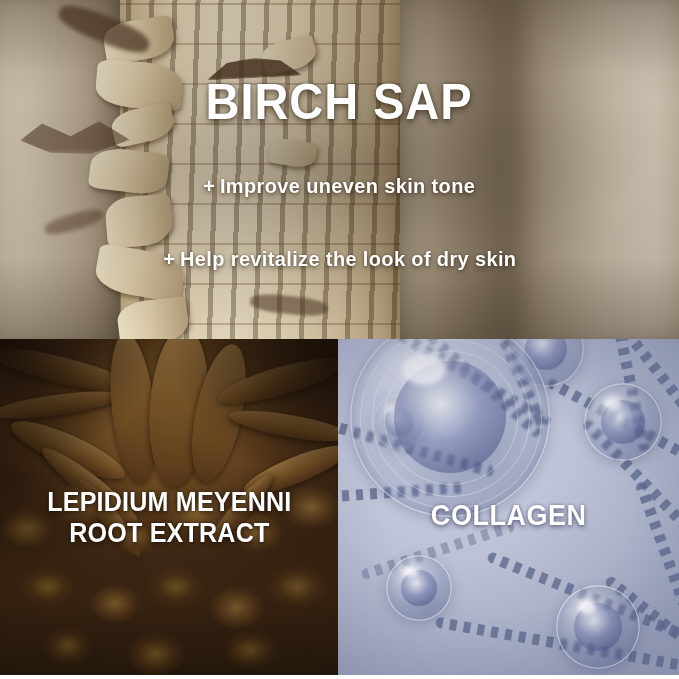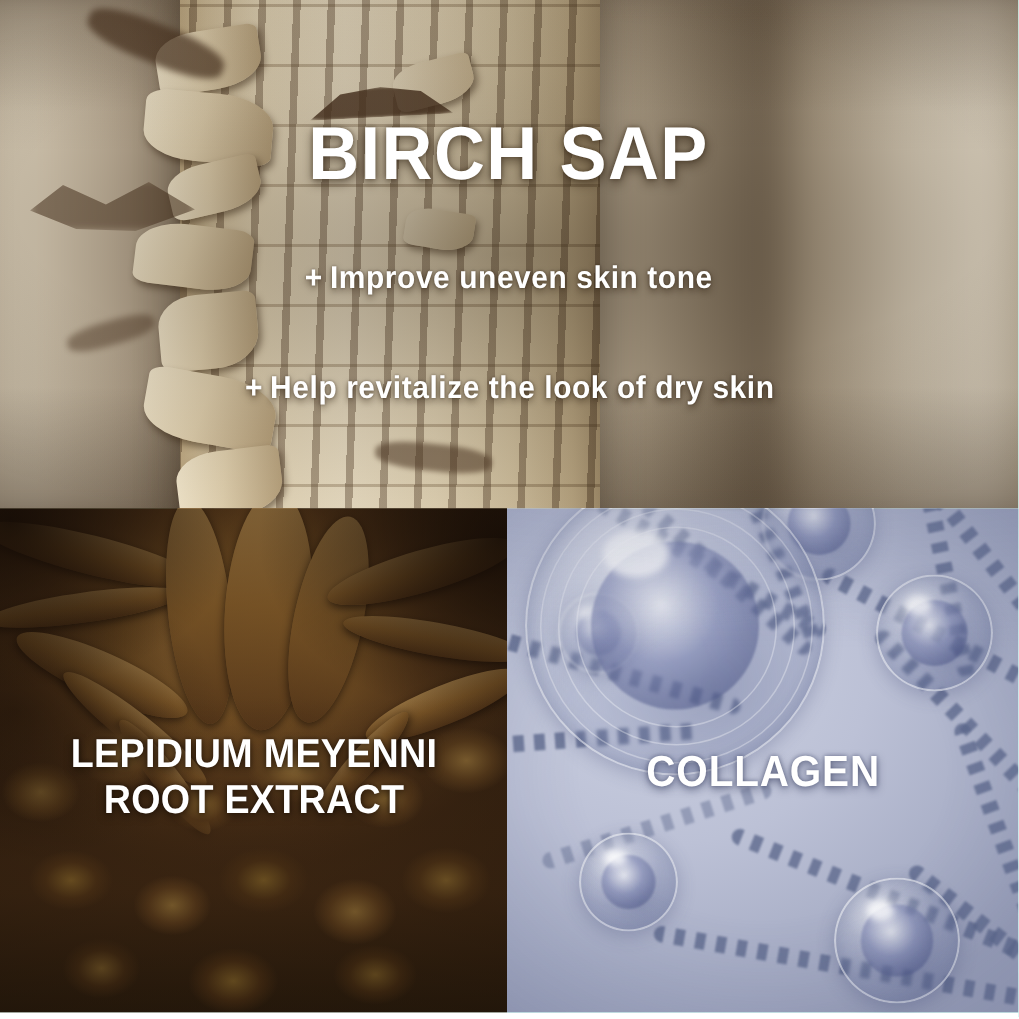--- a/index.html
+++ b/index.html
@@ -7,21 +7,21 @@
   body{
     font-family:"Liberation Sans", sans-serif;
     -webkit-font-smoothing:antialiased;
   }
 
   #poster{
     position:relative;
     width:679px;
     height:679px;
     overflow:hidden;
-    background:#5eead4;
+    background:#3b82f6;
   }
 
   
   .panel{position:absolute;overflow:hidden;}
   .panel .bg{position:absolute;inset:0;}
   .panel .content{position:absolute;inset:0;display:flex;flex-direction:column;
                   align-items:center;justify-content:center;}
 
   
   #panel-birch{left:0;top:0;width:679px;height:339px;background:#8d7f6d;}

